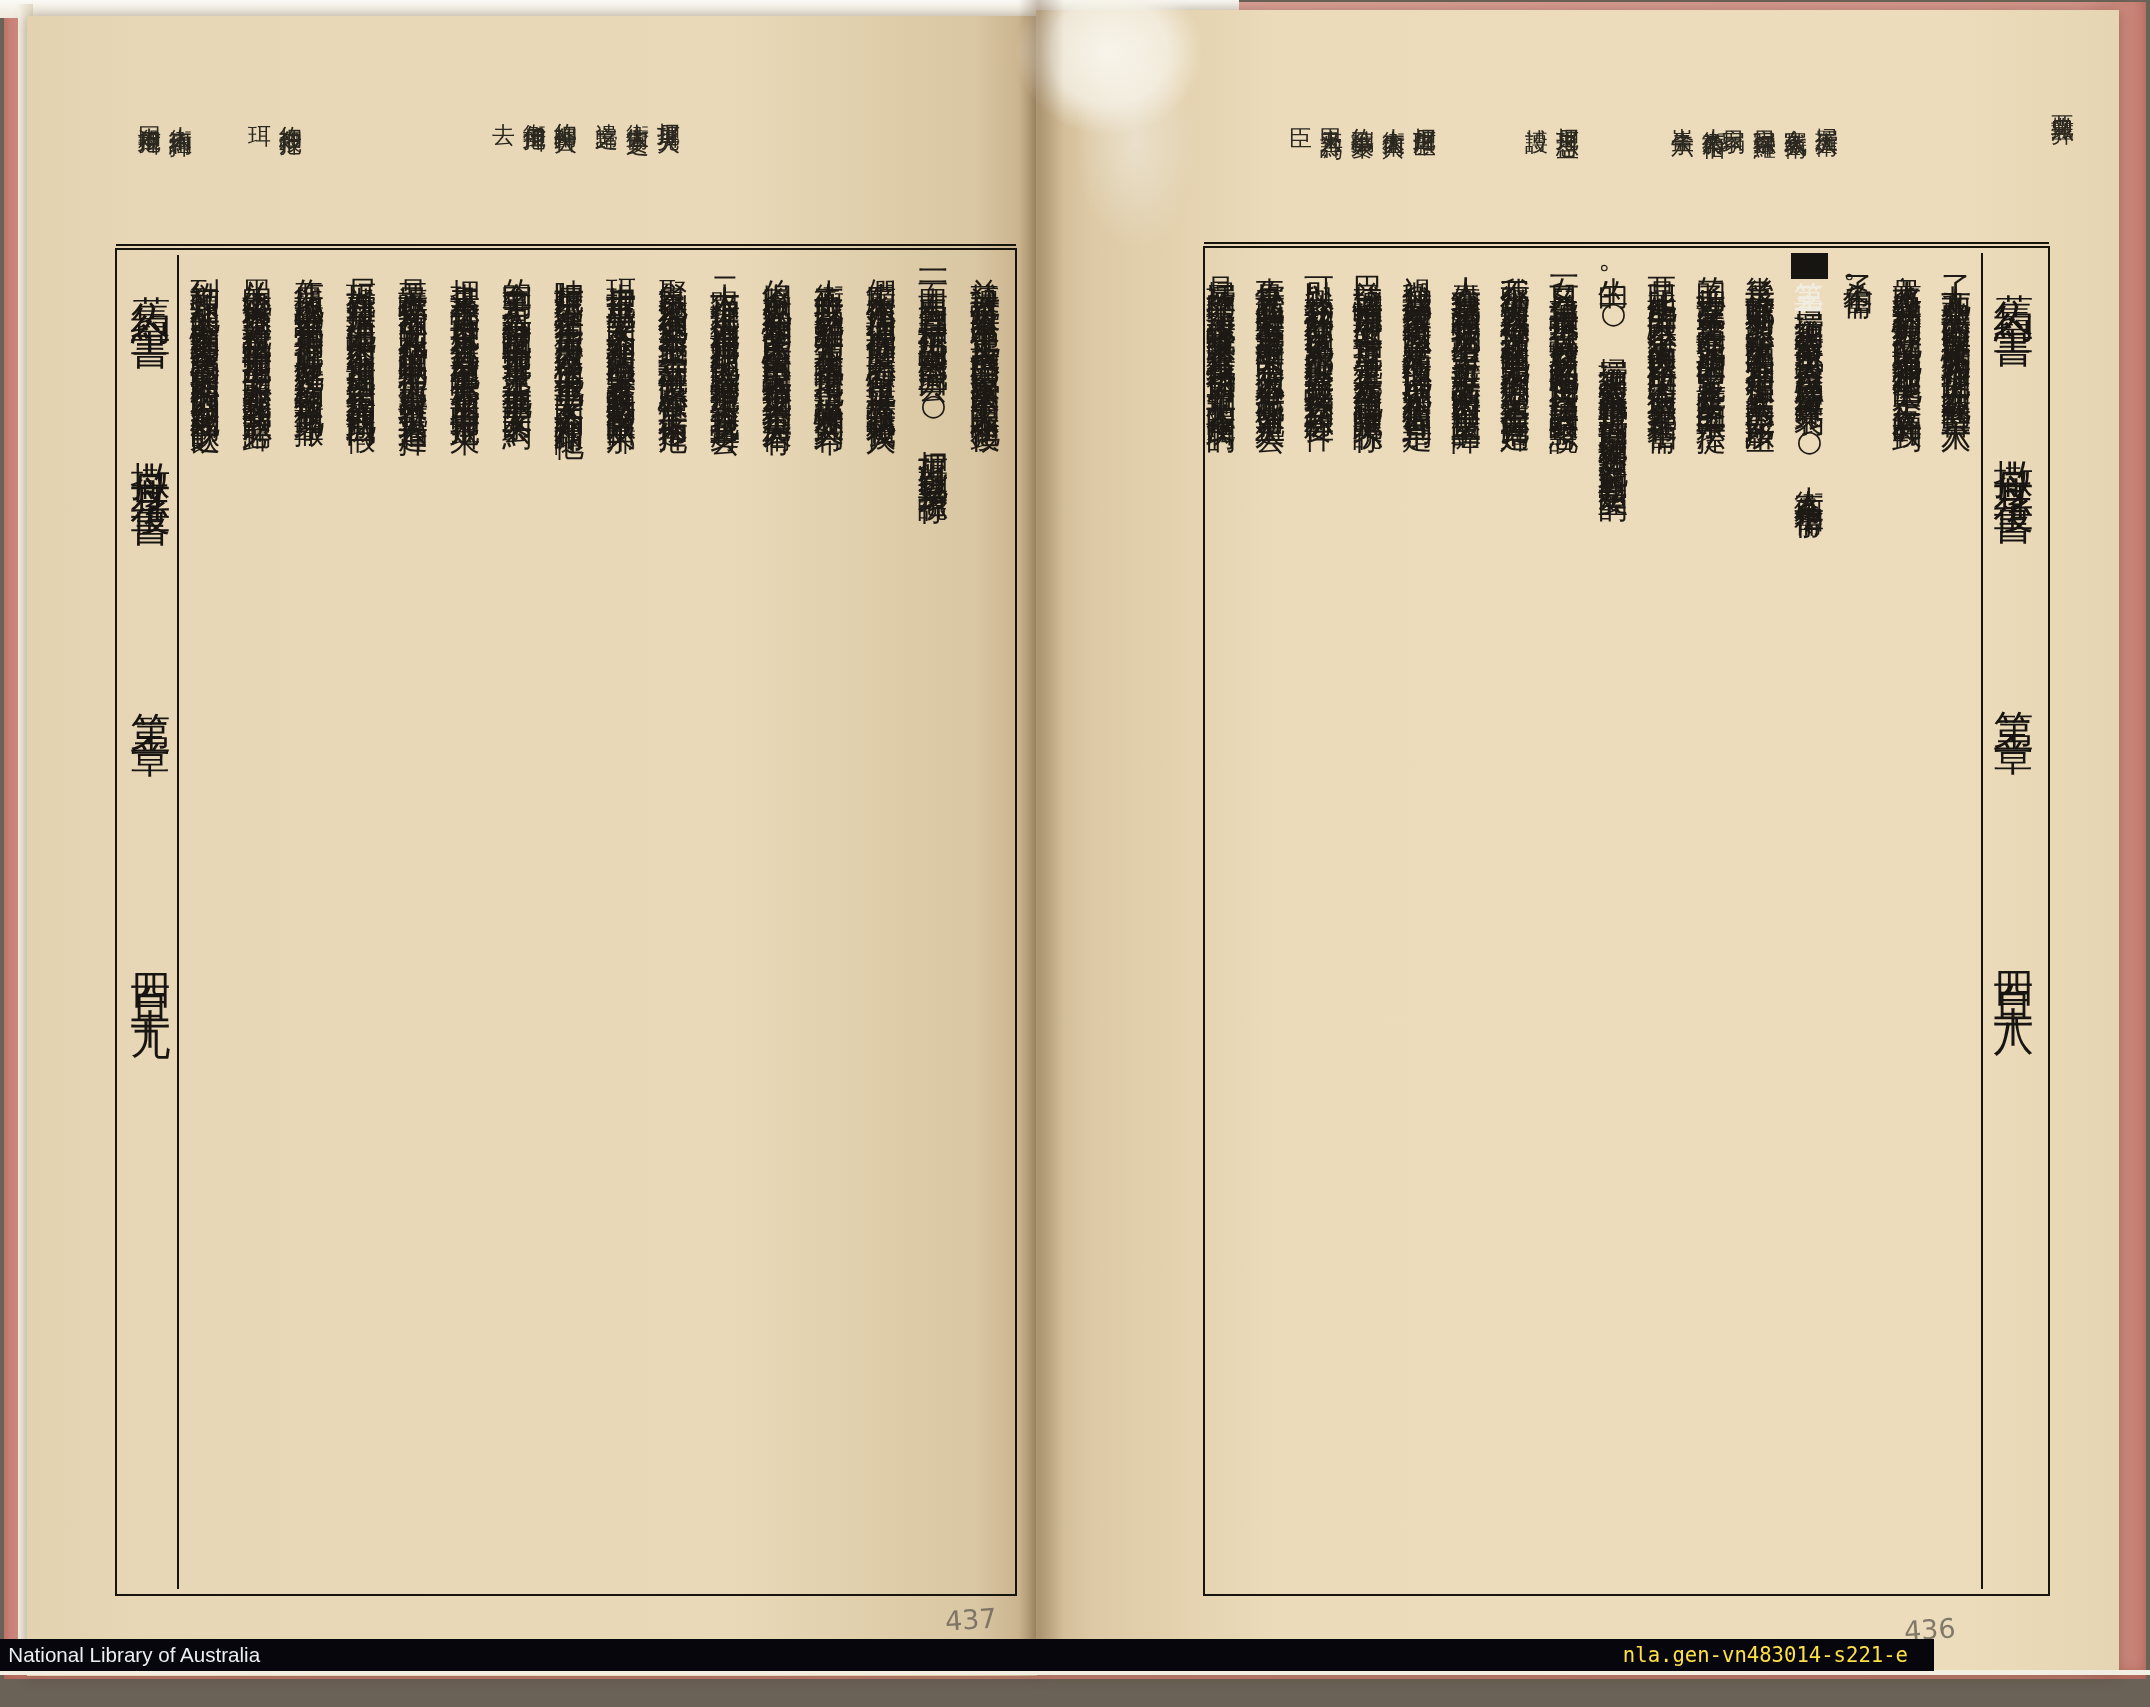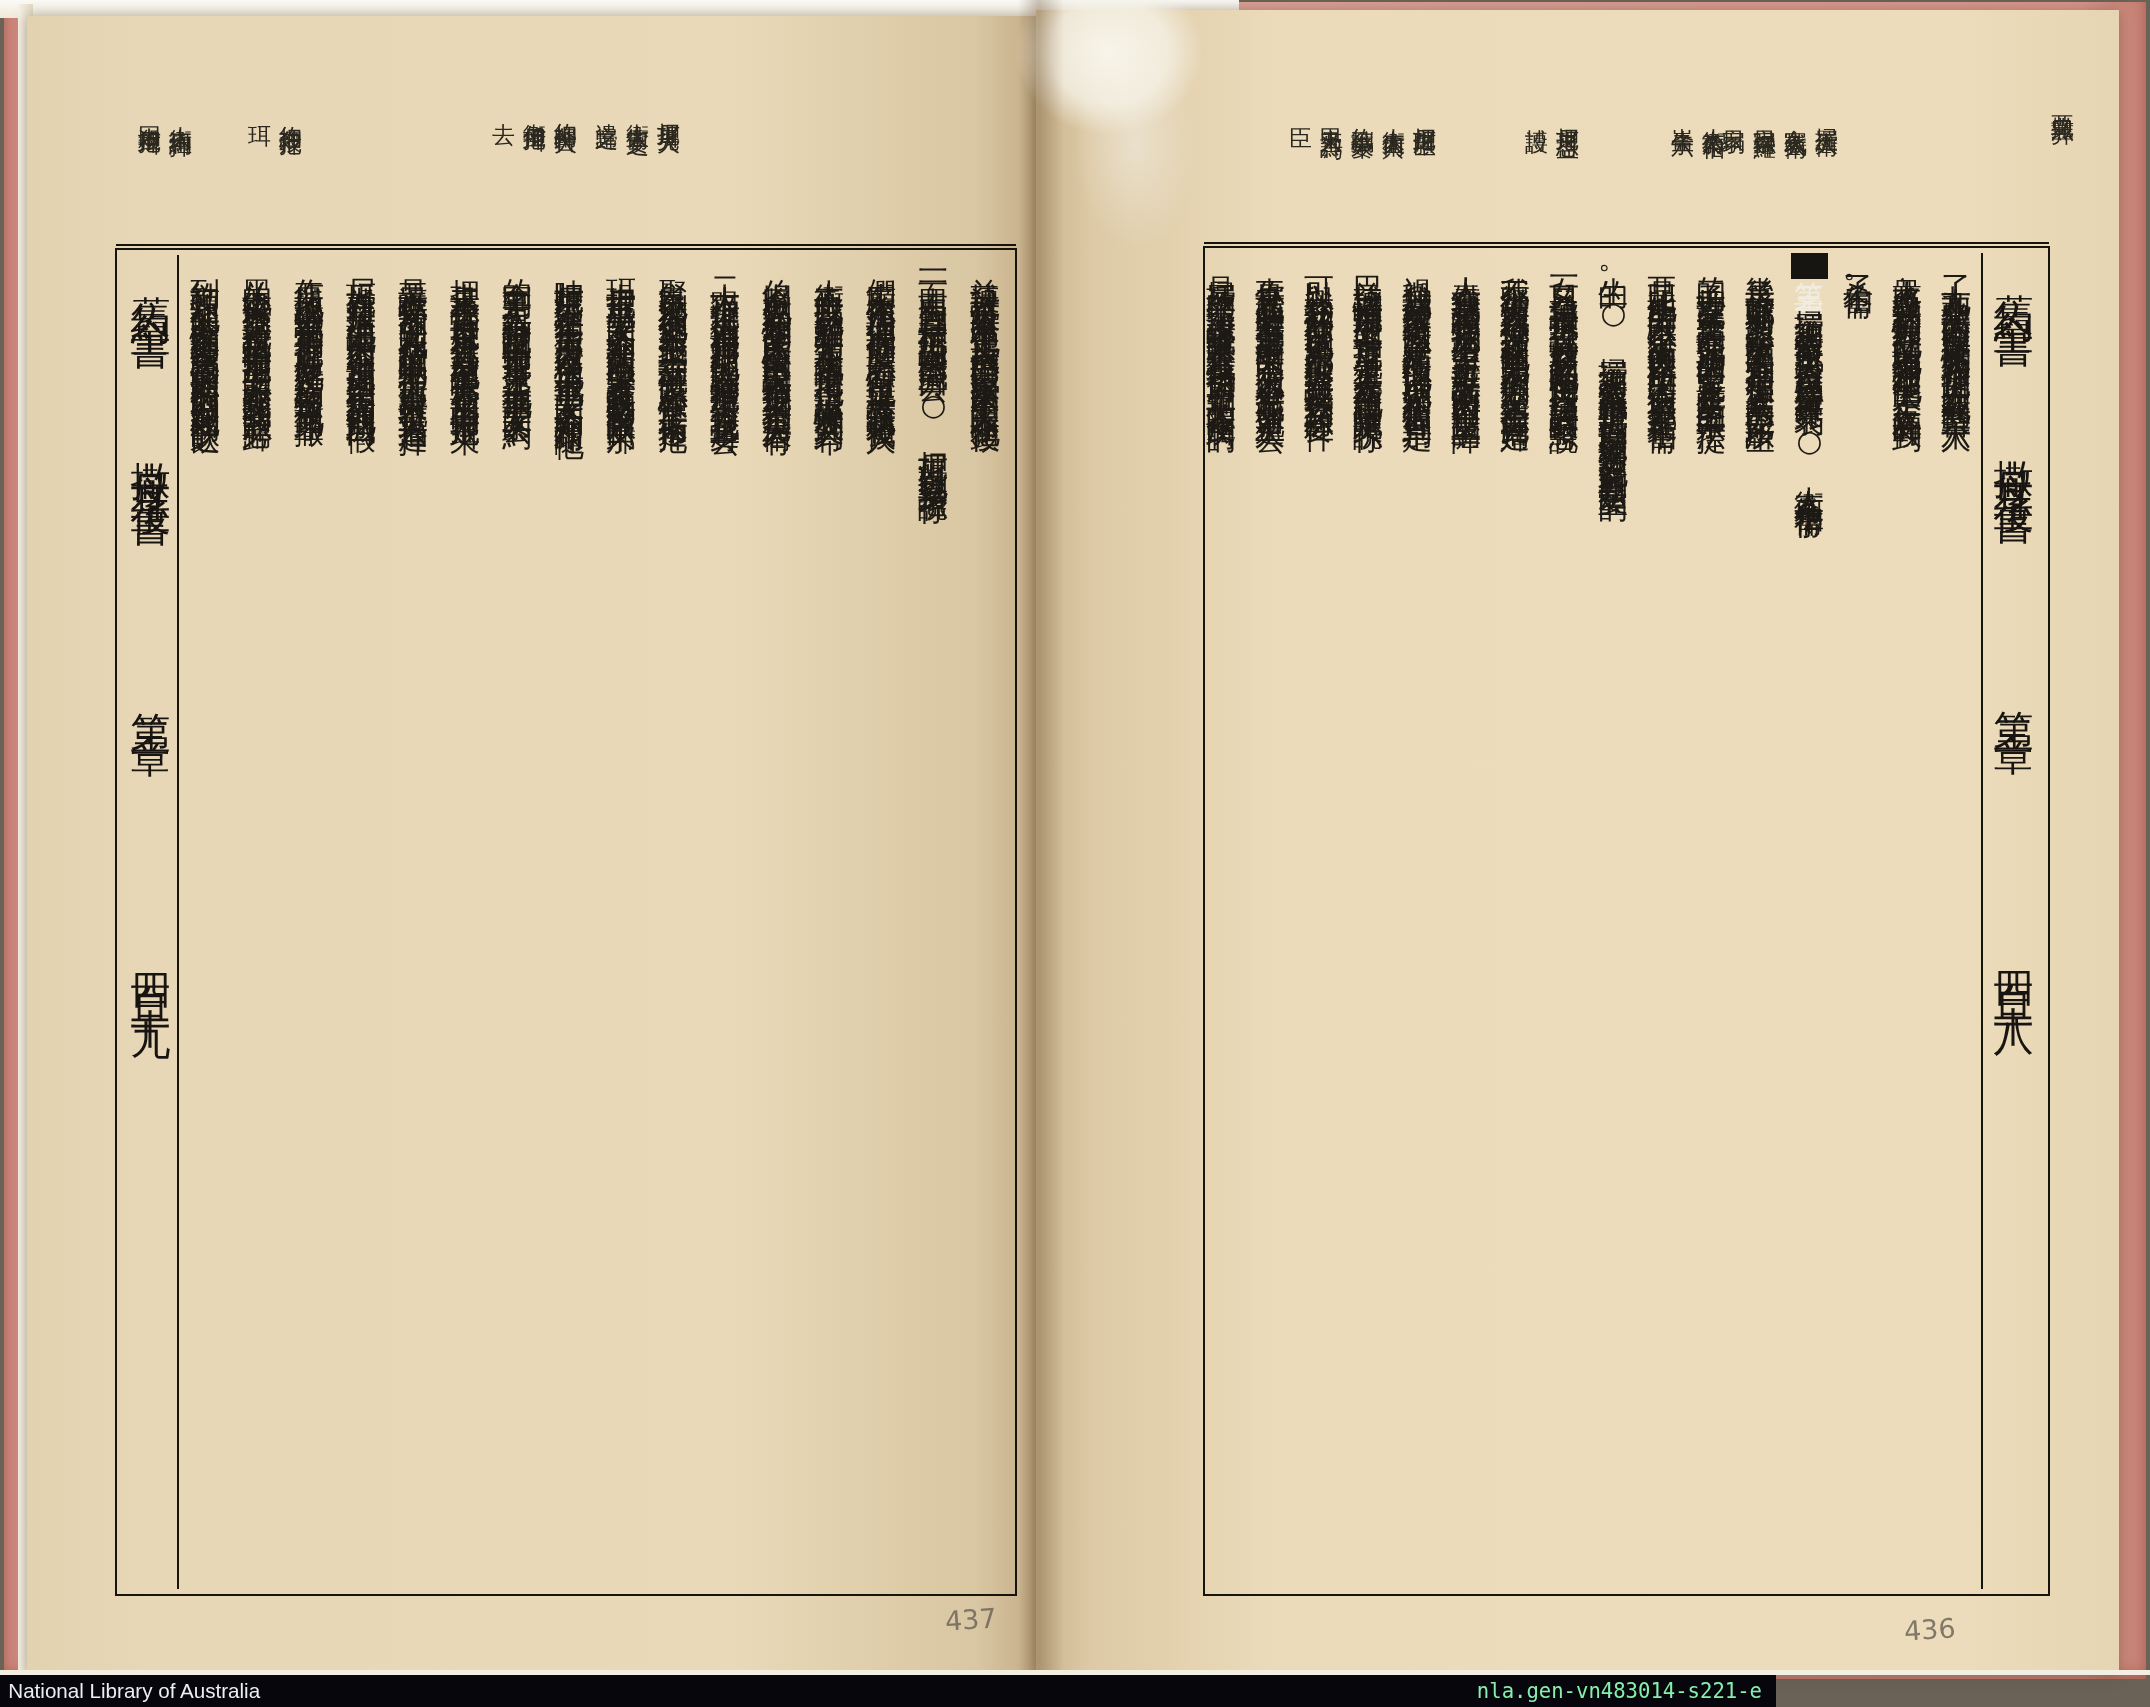--- a/index.html
+++ b/index.html
@@ -42,23 +42,23 @@
   .mt.title{margin-top:9.3px;}
   .mt.subtitle{margin-top:62px;}
   .mt.chapter{margin-top:137px;}
   .mt.pagenum{margin-top:170px;}
   
   .ann{position:absolute;height:181px;writing-mode:vertical-rl;text-orientation:upright;}
   .ann span{display:block;width:31px;line-height:31px;font-size:23px;letter-spacing:2.1px;color:#2b2820;}
   
   .pencil{position:absolute;color:#6e675b;font-size:27px;font-family:"DejaVu Sans","Liberation Sans",sans-serif;transform:rotate(-4deg);opacity:.85;}
   
-  .caption-bar{position:absolute;left:0;top:1675px;width:1776px;height:32px;background:#06060c;display:flex;align-items:center;justify-content:space-between;}
+  .caption-bar{position:absolute;left:0;top:1639px;width:1934px;height:32px;background:#06060c;display:flex;align-items:center;justify-content:space-between;}
   .caption-bar .lib{color:#eceff1;font-size:20.6px;font-family:"Liberation Sans","DejaVu Sans",sans-serif;padding-left:8.3px;}
-  .caption-bar .id{color:#86efac;font-size:20.6px;font-family:"DejaVu Sans Mono","Liberation Mono",monospace;padding-right:14px;}
+  .caption-bar .id{color:#fde047;font-size:20.6px;font-family:"DejaVu Sans Mono","Liberation Mono",monospace;padding-right:26px;}
   .edge-sliver{position:absolute;left:0;top:1670px;width:2151px;height:5.2px;background:#f2eee2;}
 </style>
 </head>
 <body>
 
 <div class="cover"></div>
 <div class="paper-stack-top"></div>
 <div class="paper-stack-left"></div>
 <div class="page page-left"></div>
 <div class="page page-right"></div>

